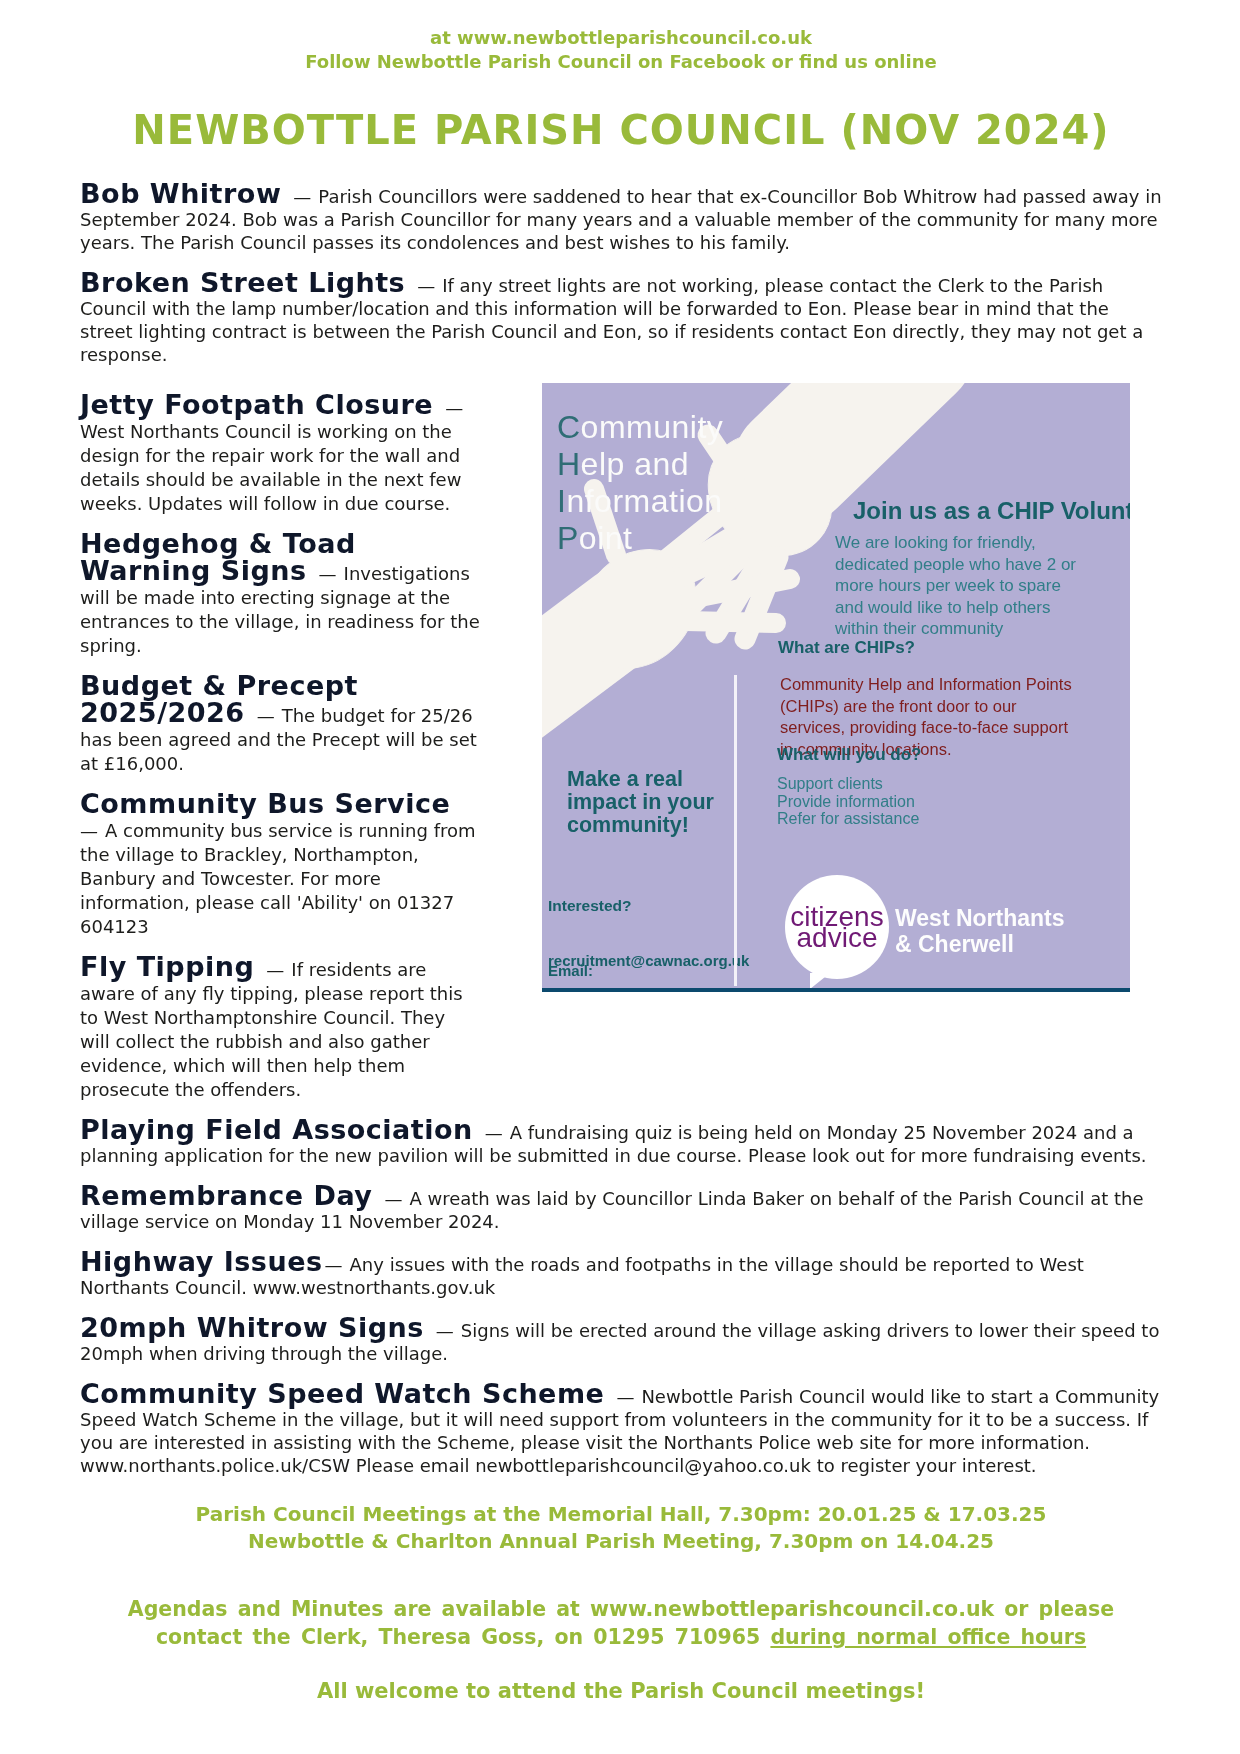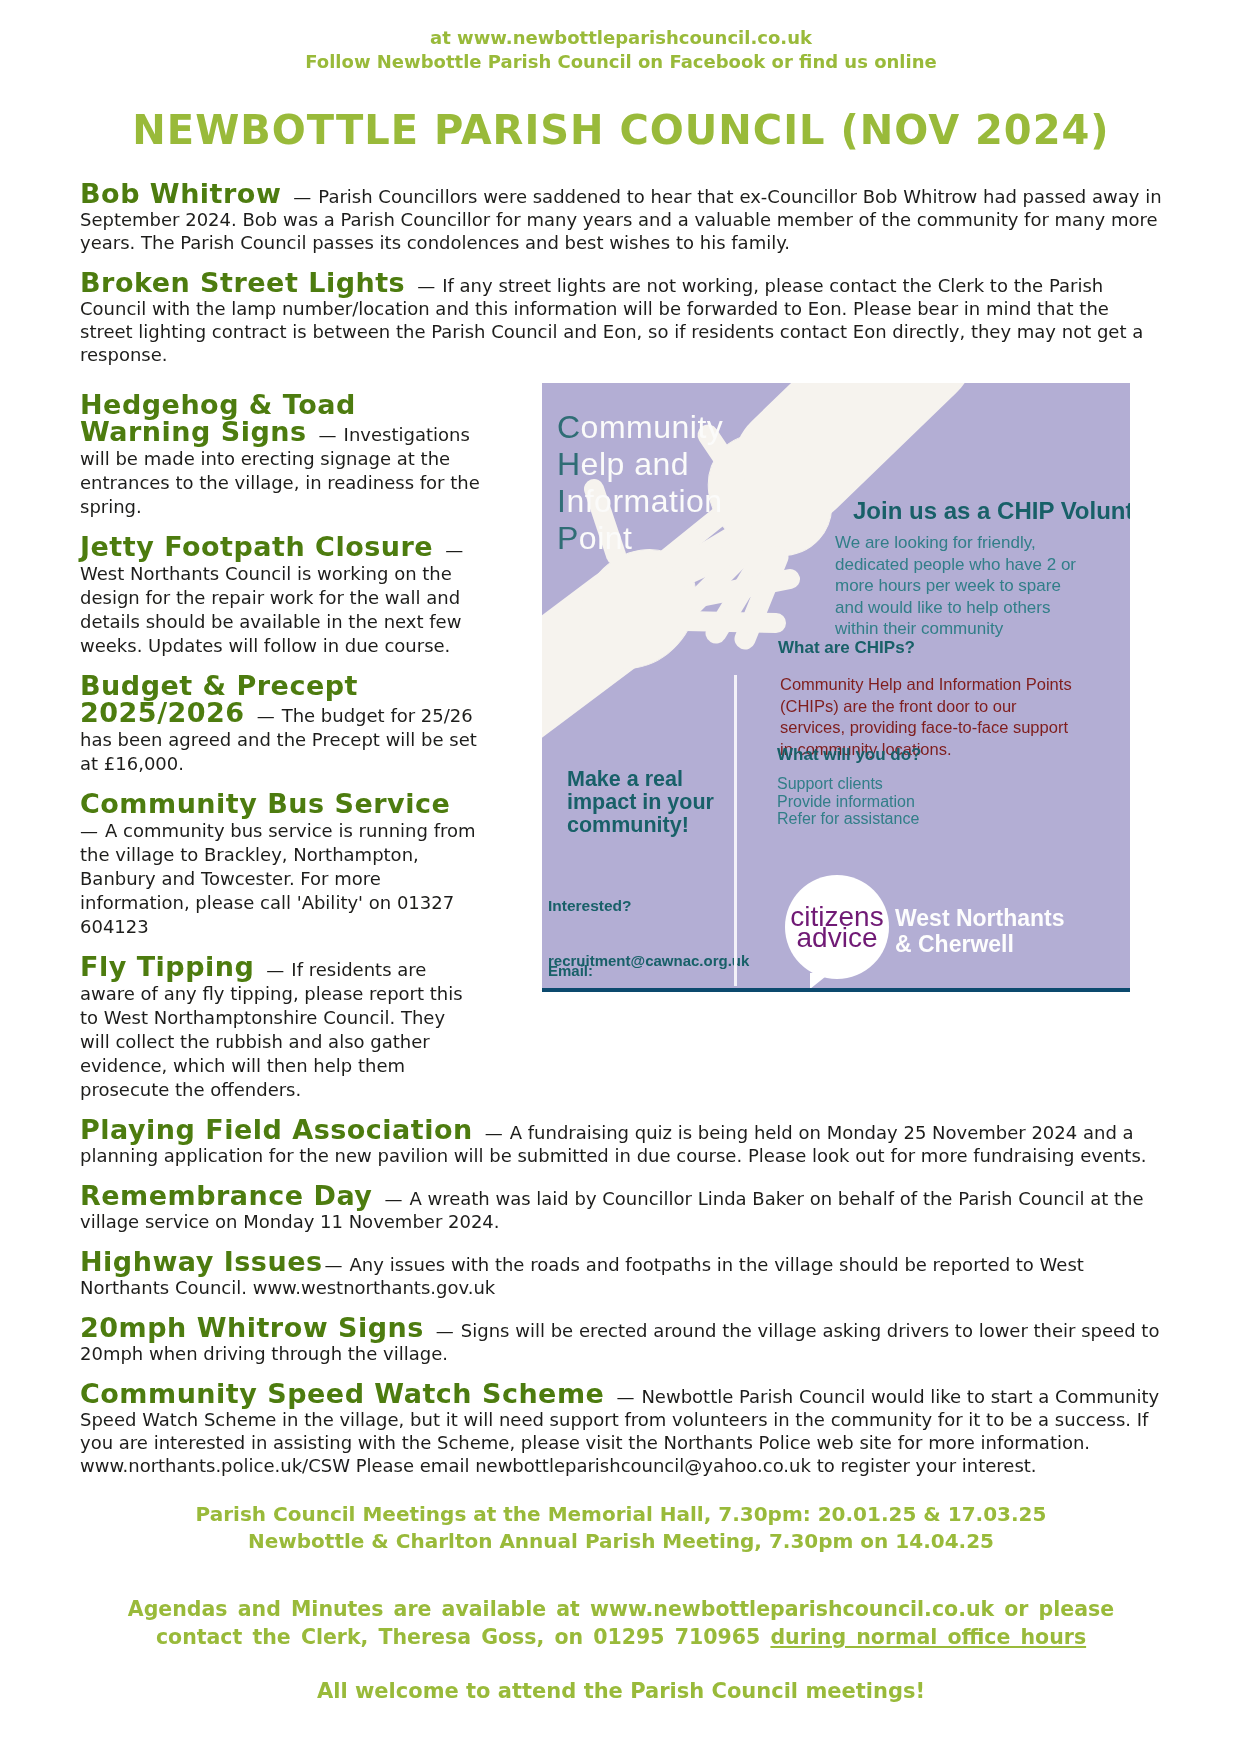--- a/index.html
+++ b/index.html
@@ -12,21 +12,21 @@
   }
   
   .top-note { text-align:center; color:#99ba3a; font-weight:bold; font-size:18px; line-height:24px; }
   
   .title {
     margin-top:32px; margin-bottom:28px; text-align:center;
     color:#99ba3a; font-weight:bold; font-size:40px; letter-spacing:1px; line-height:48px;
   }
   
   .sec { font-size:18px; line-height:23px; margin-bottom:17px; }
-  .sec .h { color:#4d7c0f; font-weight:bold; font-size:27px; letter-spacing:.5px; margin-right:12px; }
+  .sec .h { color:#0f172a; font-weight:bold; font-size:27px; letter-spacing:.5px; margin-right:12px; }
   .sec .sep { margin-right:7px; }
   .sec.tight .h { margin-right:2px; }
   
   .two-col { display:flex; margin-top:6px; }
   .left-col { width:400px; margin-right:62px; padding-top:10px; }
   .left-col .sec { font-size:18px; line-height:24px; margin-bottom:16px; }
   
   .flyer {
     position:relative; flex-shrink:0; width:588px; height:609px;
     background:#b3aed4; border-bottom:4px solid #0c4a6e;
@@ -77,25 +77,25 @@
   </div>
 
   <div class="sec">
     <span class="h">Broken Street Lights</span><span class="sep">—</span><span class="b">If any street lights are not working, please contact the Clerk to the Parish Council with the lamp number/location and this information will be forwarded to Eon.  Please bear in mind that the street lighting contract is between the Parish Council and Eon, so if residents contact Eon directly, they may not get a response.</span>
   </div>
 
   <div class="two-col">
     <div class="left-col">
 
       <div class="sec">
+        <span class="h">Jetty Footpath Closure</span><span class="sep">—</span><span class="b">West Northants Council is working on the design for the repair work for the wall and details should be available in the next few weeks.  Updates will follow in due course.</span>
+      </div>
+
+      <div class="sec">
         <span class="h">Hedgehog &amp; Toad Warning Signs</span><span class="sep">—</span><span class="b">Investigations will be made into erecting signage at the entrances to the village, in readiness for the spring.</span>
-      </div>
-
-      <div class="sec">
-        <span class="h">Jetty Footpath Closure</span><span class="sep">—</span><span class="b">West Northants Council is working on the design for the repair work for the wall and details should be available in the next few weeks.  Updates will follow in due course.</span>
       </div>
 
       <div class="sec">
         <span class="h">Budget &amp; Precept 2025/2026</span><span class="sep">—</span><span class="b">The budget for 25/26 has been agreed and the Precept will be set at £16,000.</span>
       </div>
 
       <div class="sec">
         <span class="h">Community Bus Service</span><span class="sep">—</span><span class="b">A community bus service is running from the village to Brackley, Northampton, Banbury and Towcester.  For more information, please call 'Ability' on 01327 604123</span>
       </div>
 

